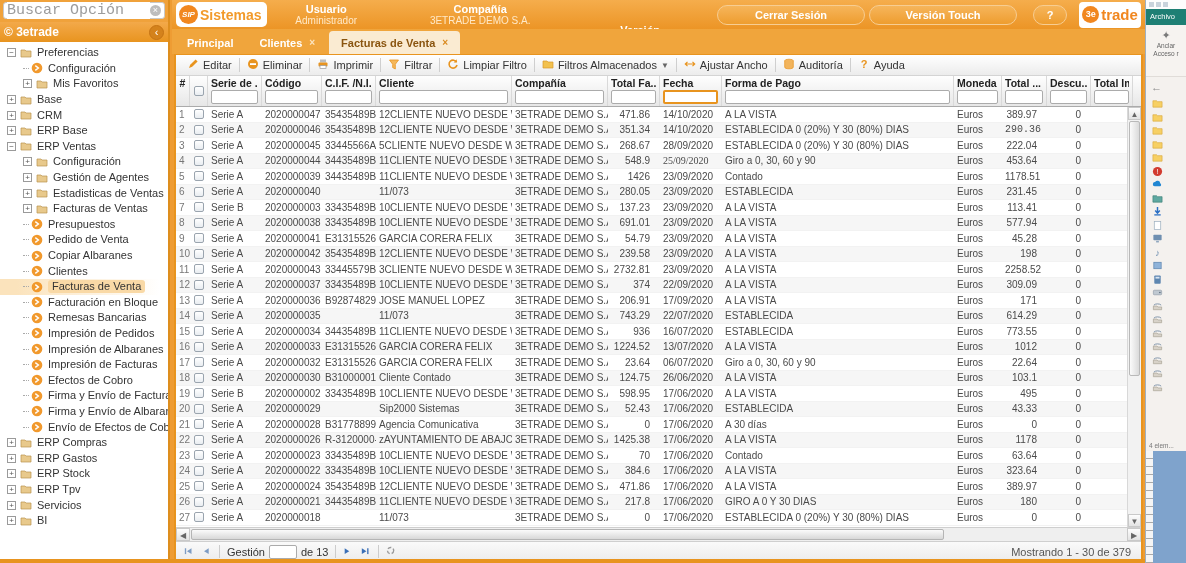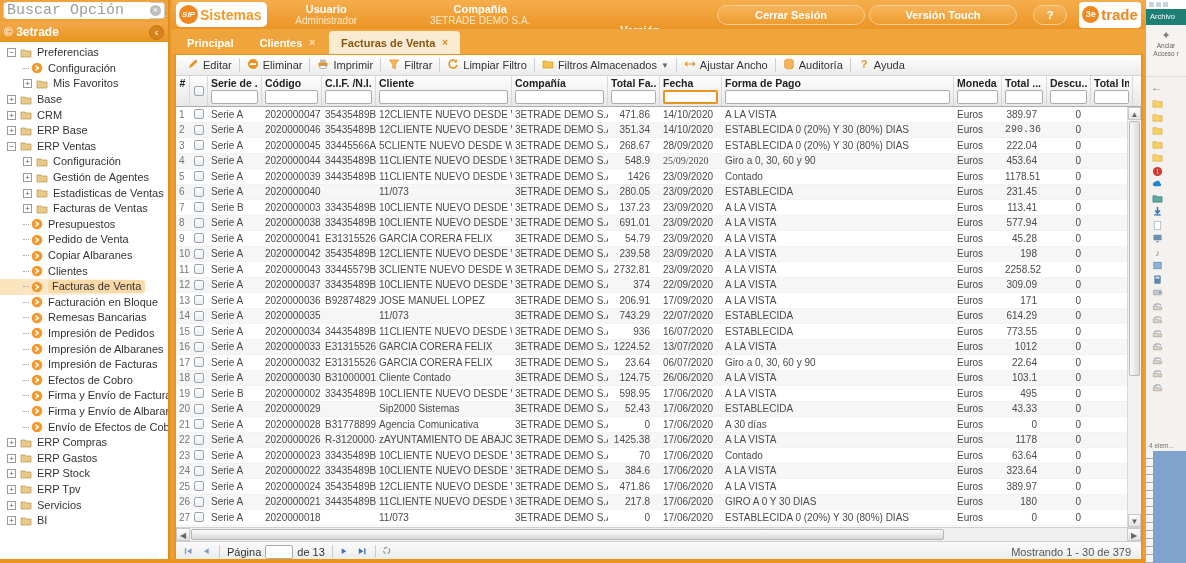--- a/index.html
+++ b/index.html
@@ -1040,21 +1040,21 @@
                 <rect x="1" y="1.5" width="1.6" height="7" fill="#7D9CC4"></rect>
                 <path d="M9 1.5L3.5 5 9 8.5z" fill="#7D9CC4"></path>
               </svg>
             </div>
           <div class="pg-btn" id="pgPrev">
               <svg width="10" height="10" viewBox="0 0 12 12">
                 <path d="M8 1.5L2.5 5 8 8.5z" fill="#7D9CC4"></path>
               </svg>
             </div>
           <div class="pg-sep"></div>
-          <span class="pg-label">Página</span>
+          <span class="pg-label">Gestión</span>
           <input class="pg-input" value="" style="">
           <span class="pg-label">de 13</span>
           <div class="pg-sep"></div>
           <div class="pg-btn" id="pgNext">
               <svg width="10" height="10" viewBox="0 0 12 12">
                 <path d="M2 1.5L7.5 5 2 8.5z" fill="#3A6FB7"></path>
               </svg>
             </div>
           <div class="pg-btn" id="pgLast">
               <svg width="10" height="10" viewBox="0 0 12 12">

